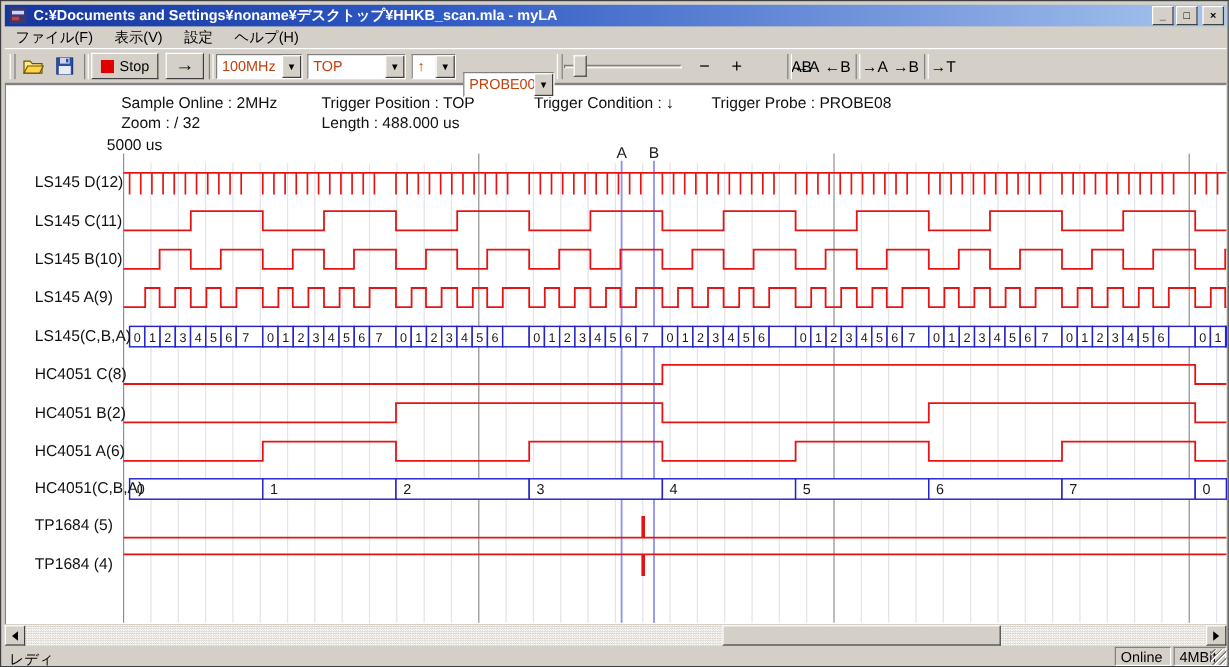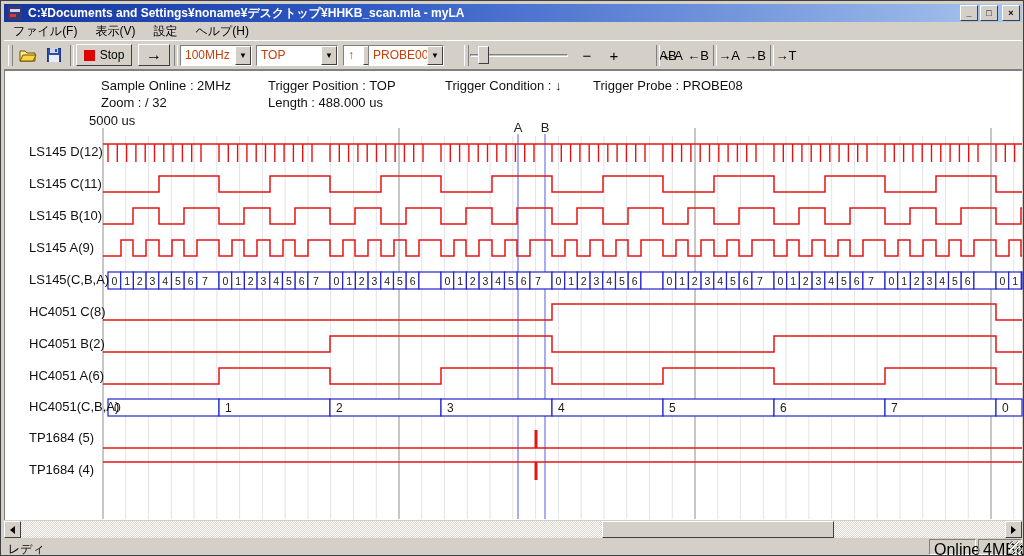--- a/index.html
+++ b/index.html
@@ -48,21 +48,21 @@
         border-color:#fff #404040 #404040 #fff;box-sizing:border-box;display:flex;align-items:center;justify-content:center;}
   .sbtn .tri{width:0;height:0;border-style:solid;}
   #sb-left .tri{border-width:4px 5px 4px 0;border-color:transparent #000 transparent transparent;}
   #sb-right .tri{border-width:4px 0 4px 5px;border-color:transparent transparent transparent #000;}
   #sb-thumb{position:absolute;left:598px;top:0;width:232px;height:17px;background:#D4D0C8;
             border:1px solid;border-color:#fff #404040 #404040 #fff;box-sizing:border-box;}
   
   #statusbar{left:3px;top:538px;width:1018px;height:17px;font-size:12px;color:#000;}
   #status-ready{position:absolute;left:4px;top:2px;}
   .statuspanel{position:absolute;top:0;height:16px;border:1px solid;border-color:#808080 #fff #fff #808080;
-               box-sizing:border-box;padding:1px 4px 0 4px;font-size:16px;}
+               box-sizing:border-box;padding:1px 4px 0 4px;font-size:12px;}
   #grip-corner{position:absolute;right:0;top:2px;width:13px;height:13px;
     background:repeating-linear-gradient(135deg,transparent 0 2px,#808080 2px 3px,#fff 3px 4px);}
   
   .icon16{width:18px;height:16px;display:flex;align-items:center;justify-content:center;}
 </style>
 </head>
 <body>
 
 <div id="root">
 
@@ -447,21 +447,21 @@
       <span class="drop">▼</span>
     </span>
     <span class="combo" style="left:252px;width:82px;">
       <span class="val">TOP</span>
       <span class="drop">▼</span>
     </span>
     <span class="combo" style="left:339px;width:37px;">
       <span class="val">↑</span>
       <span class="drop">▼</span>
     </span>
-    <span class="combo" style="left:364px;width:76px;">
+    <span class="combo" style="left:382px;width:76px;margin-top:15px;">
       <span class="val">PROBE00</span>
       <span class="drop">▼</span>
     </span>
 
     <span class="grip" style="left:460px;"></span>
     <span id="slider-track"></span>
     <span id="slider-handle"></span>
 
     <span class="flatbtn" style="left:574px;width:18px;font-size:15px;">−</span>
     <span class="flatbtn" style="left:601px;width:18px;font-size:15px;">+</span>

